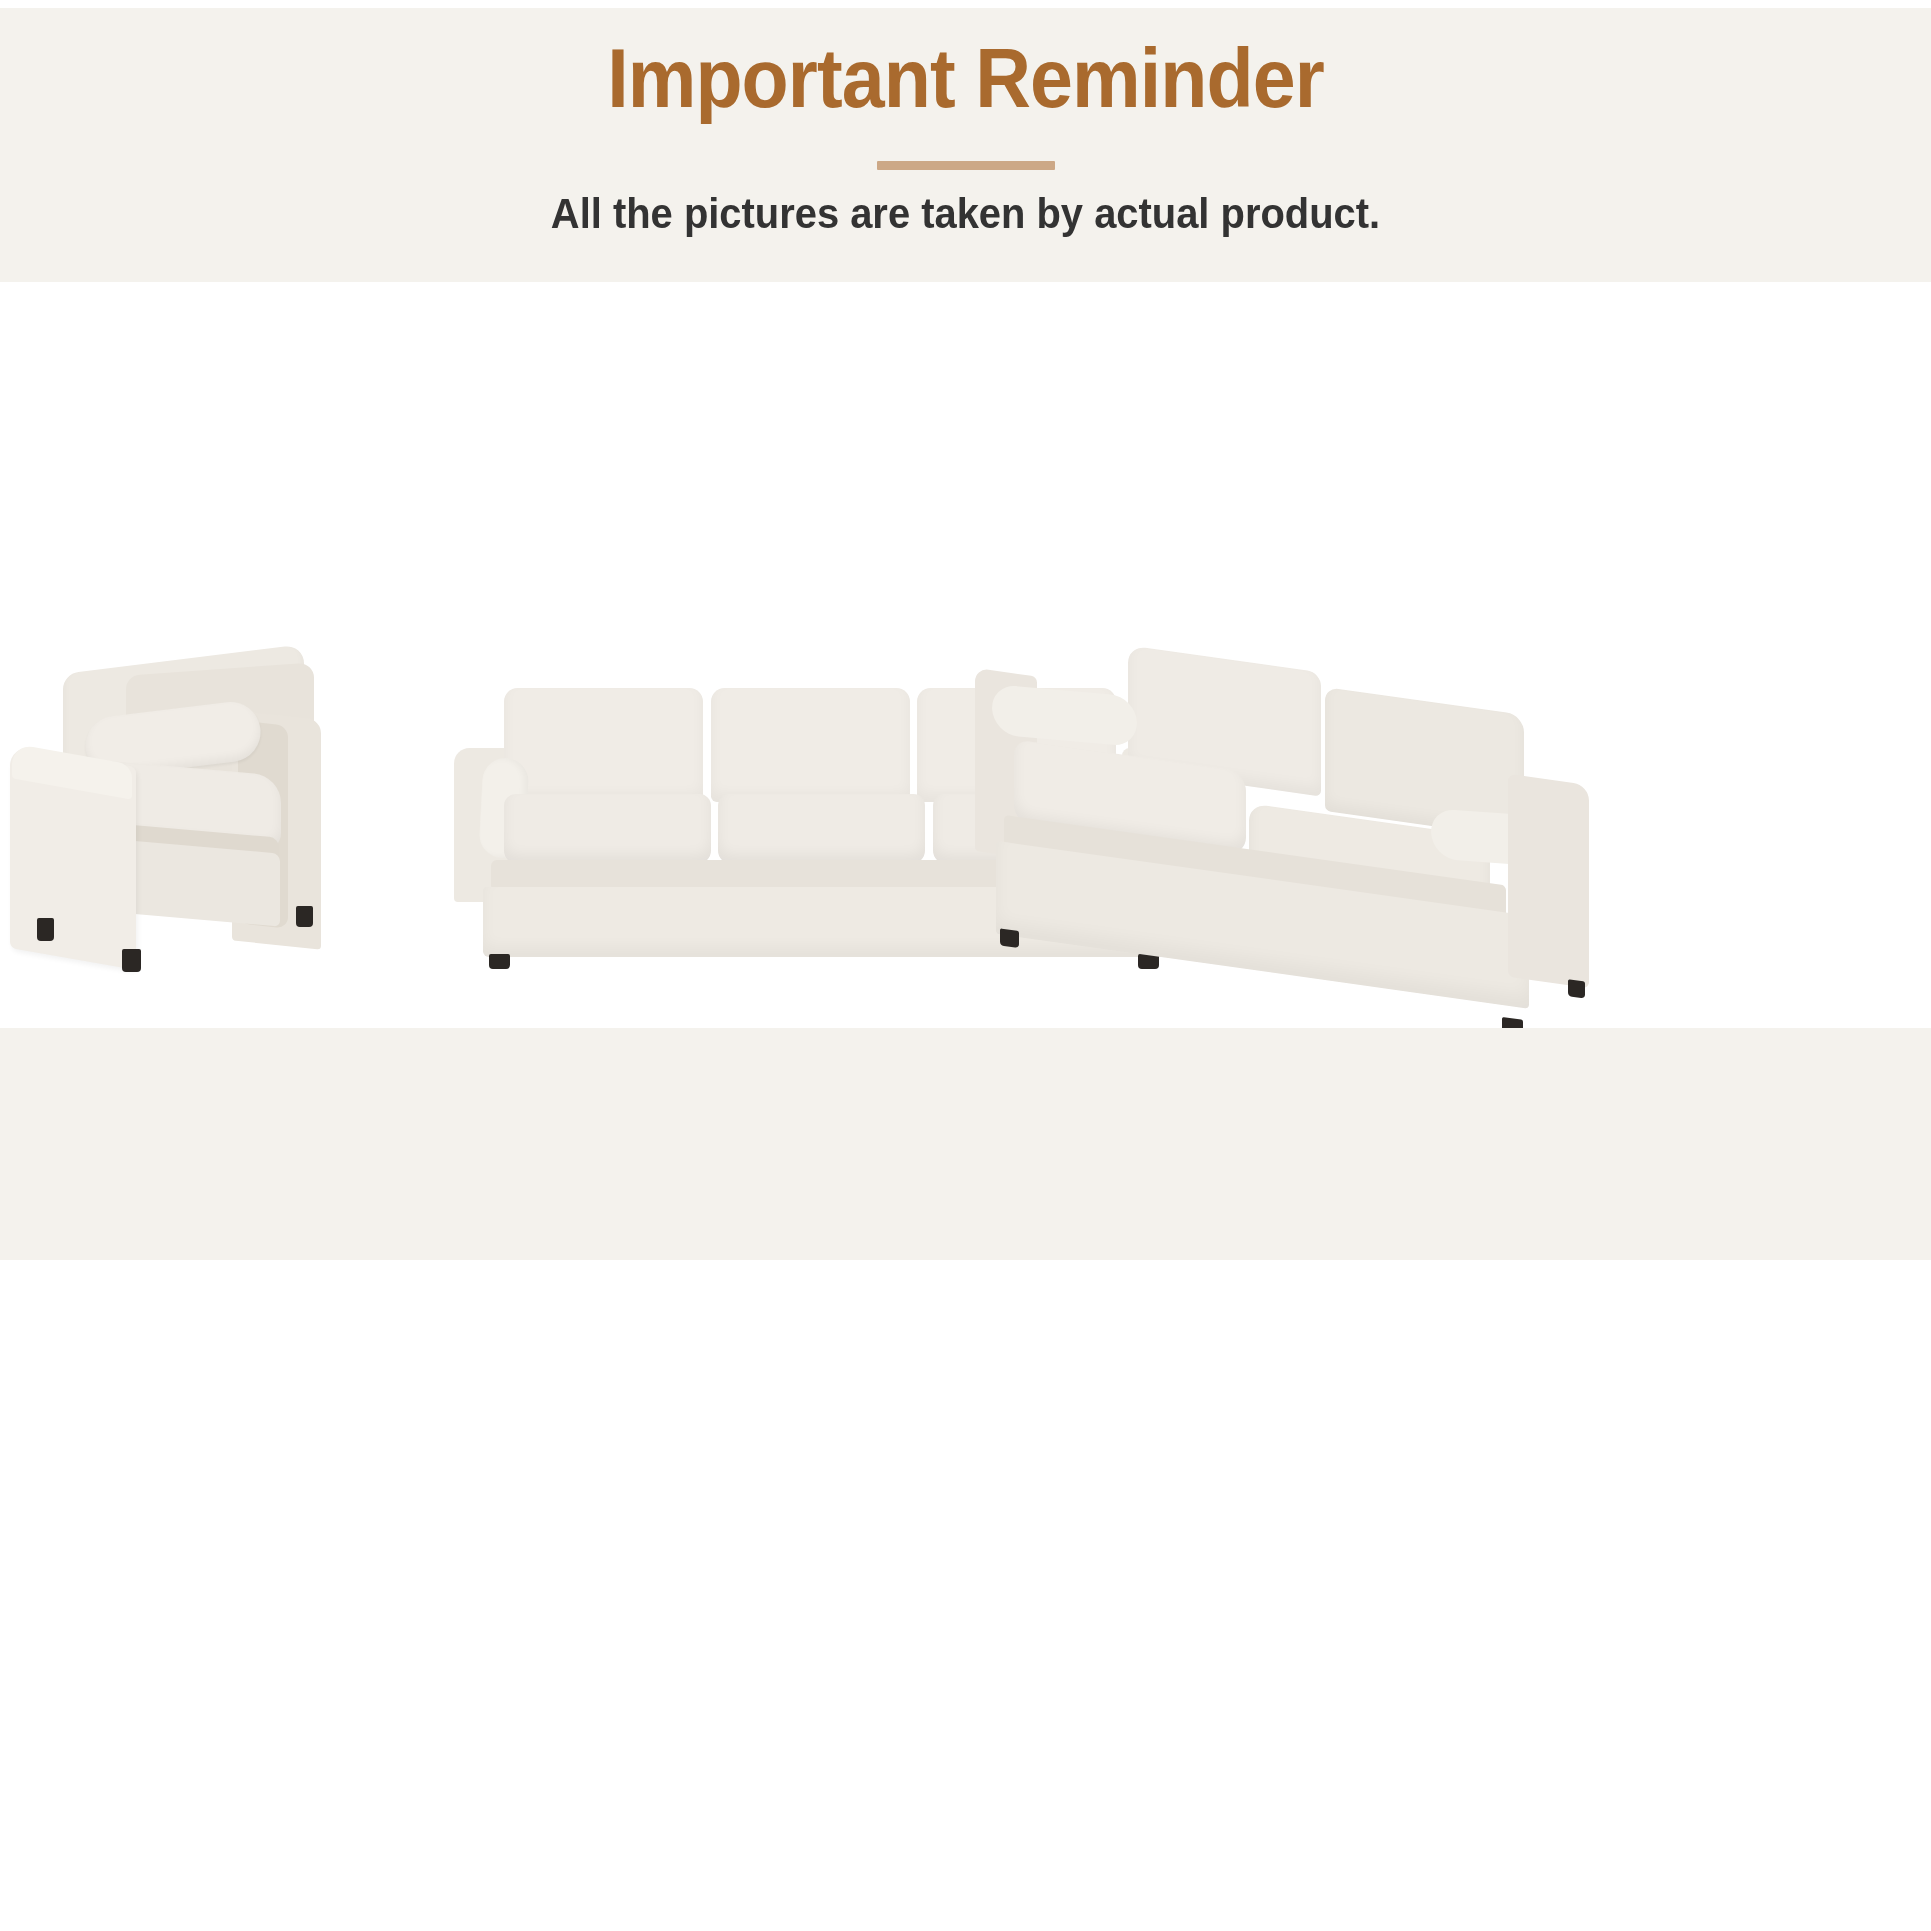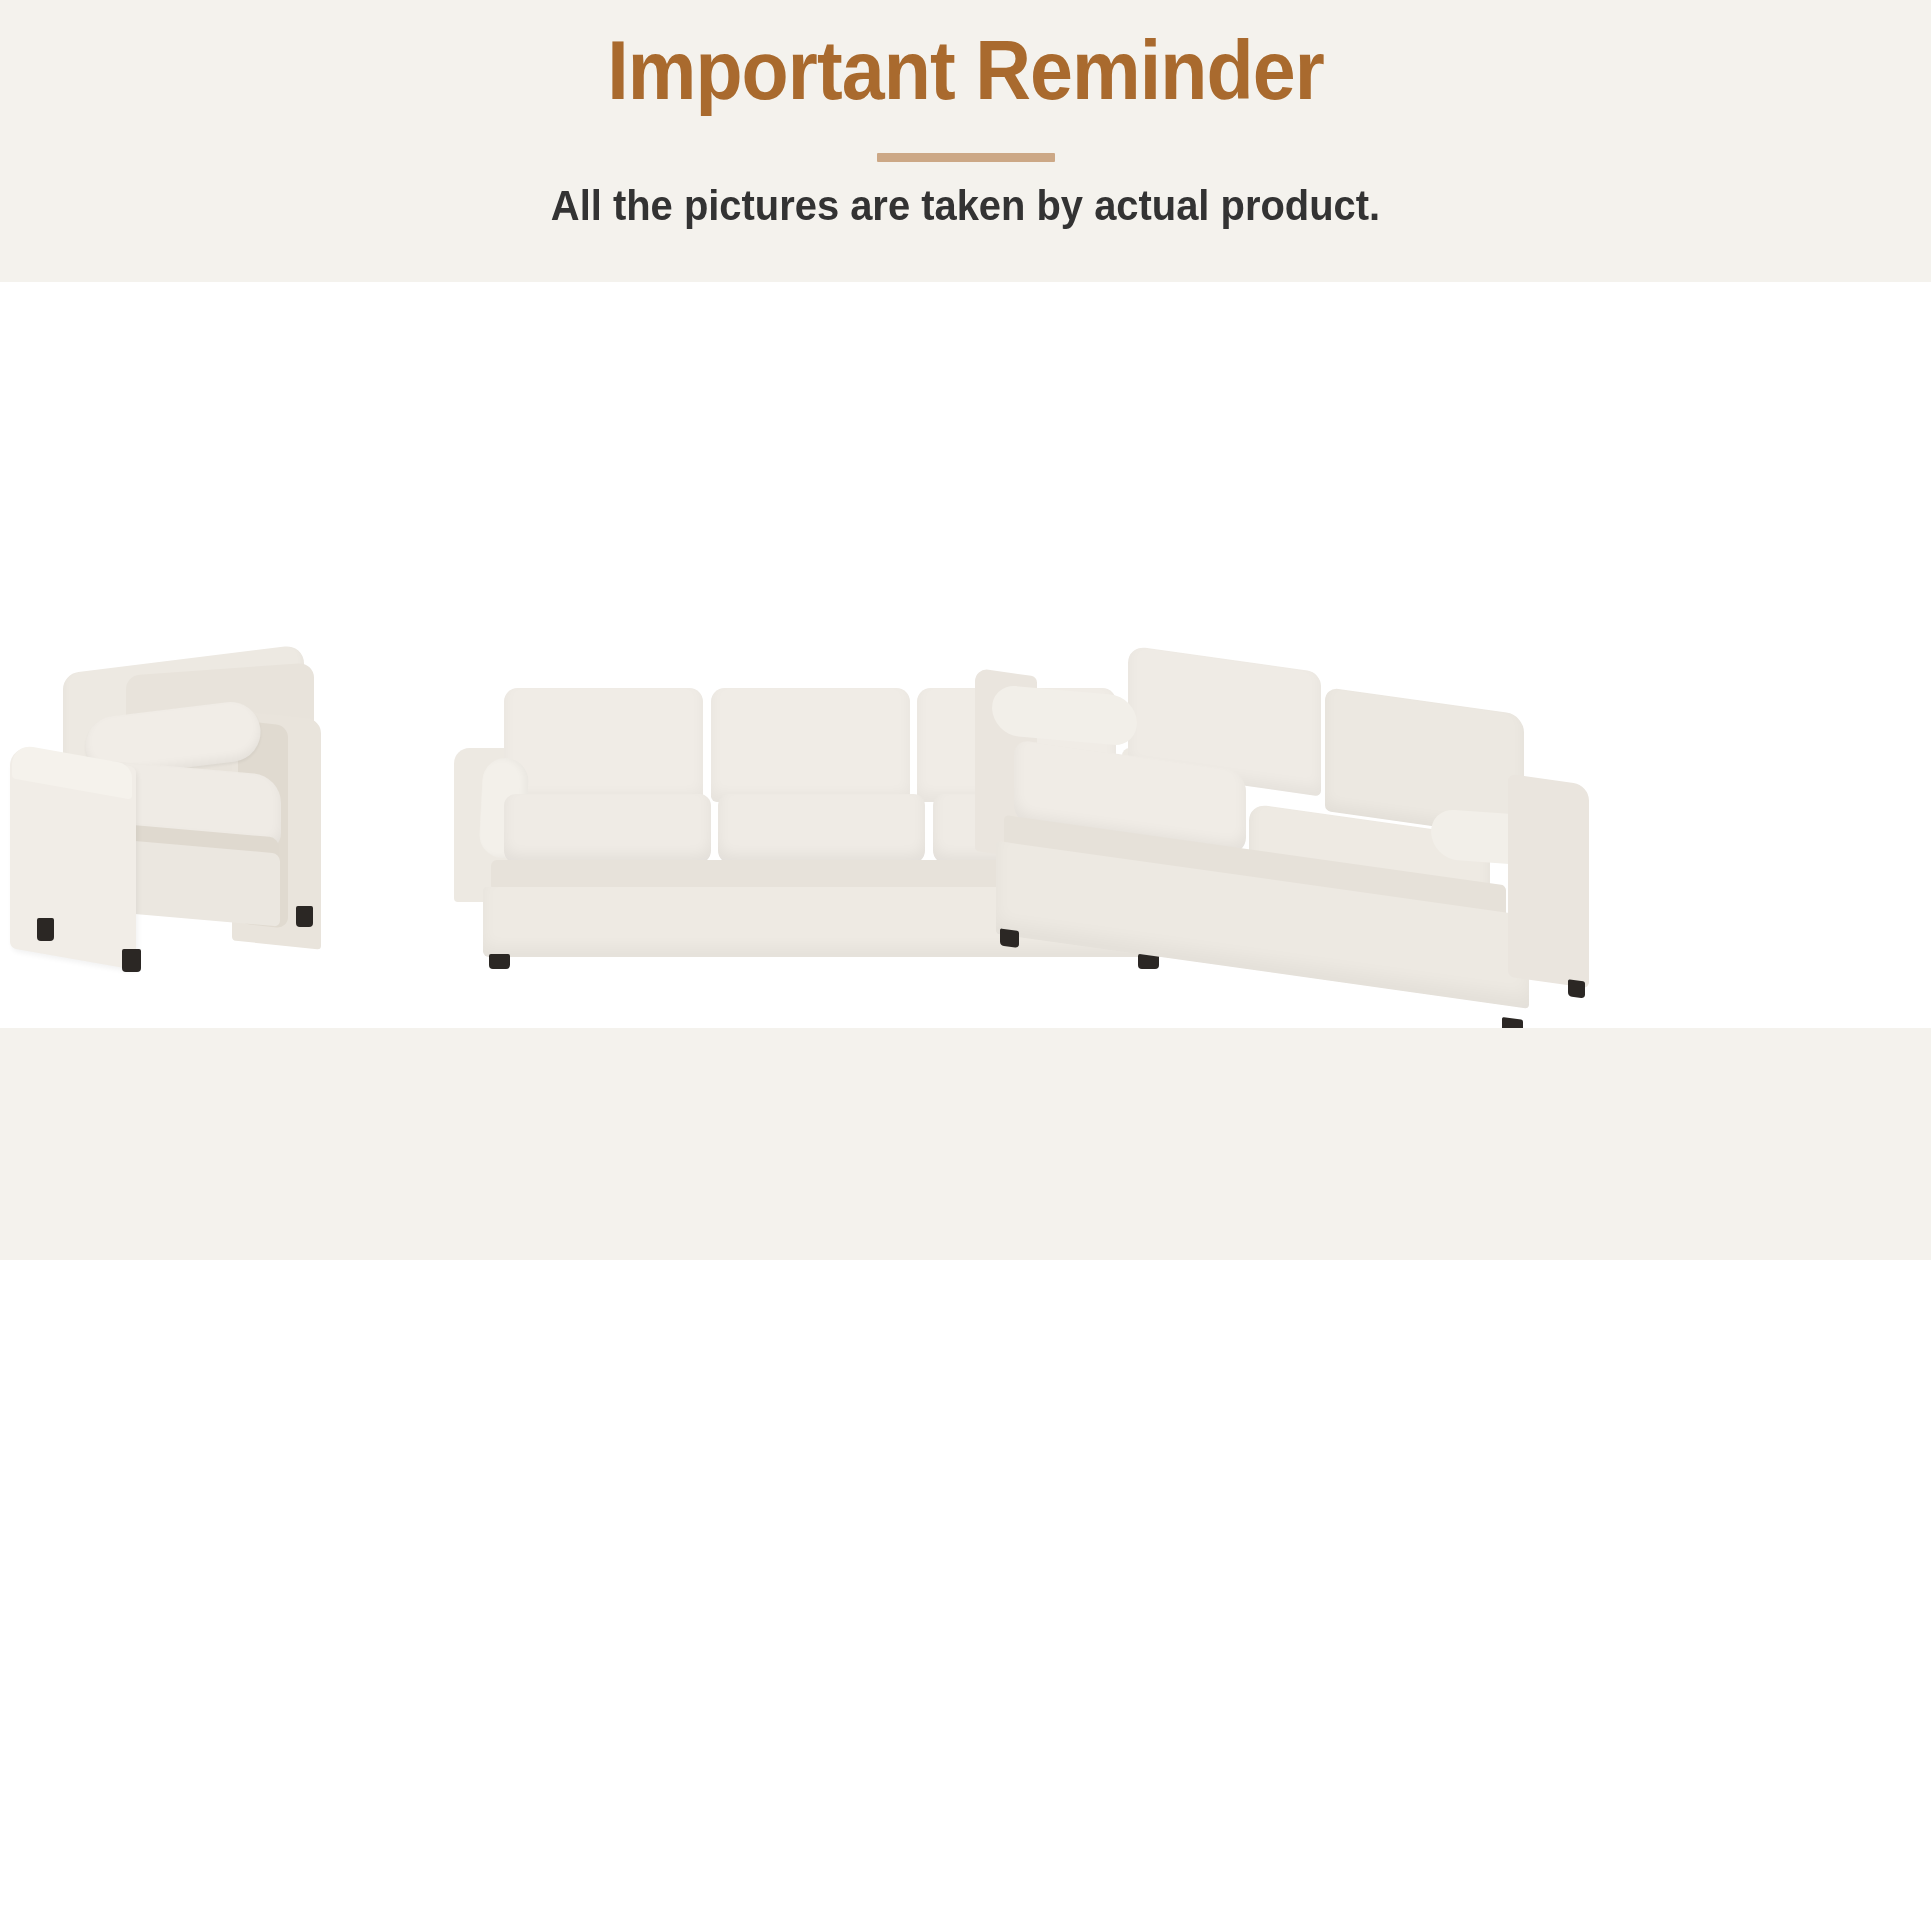--- a/index.html
+++ b/index.html
@@ -6,21 +6,21 @@
   html,body { width:1931px; height:1931px; }
   body {
     font-family:"Liberation Sans", sans-serif;
     background:#ffffff;
     overflow:hidden;
   }
   .page { position:relative; width:1931px; height:1931px; background:#fff; }
 
   
   .band-header {
-    position:absolute; left:0; top:0; width:1931px; height:282px;
+    position:absolute; left:0; top:8px; width:1931px; height:282px;
     background:#F4F2ED;
   }
   .band-products {
     position:absolute; left:0; top:282px; width:1931px; height:746px;
     background:#ffffff;
   }
   .band-note {
     position:absolute; left:0; top:1028px; width:1931px; height:232px;
     background:#F4F2ED;
   }

